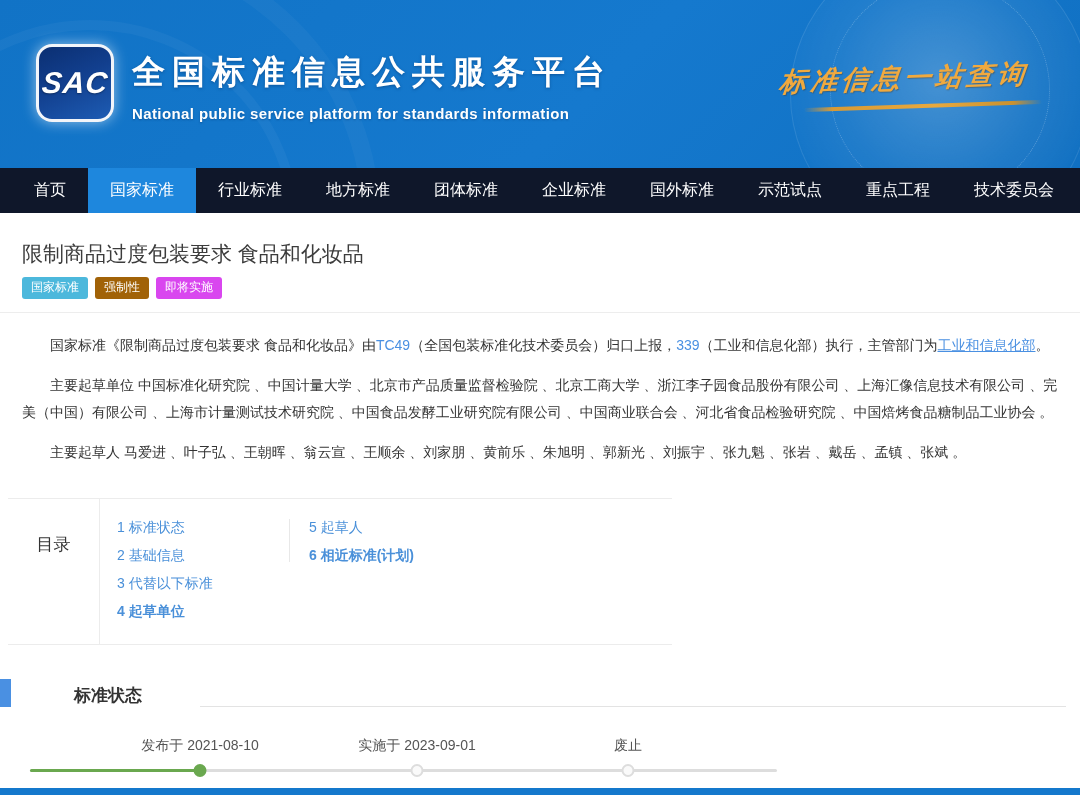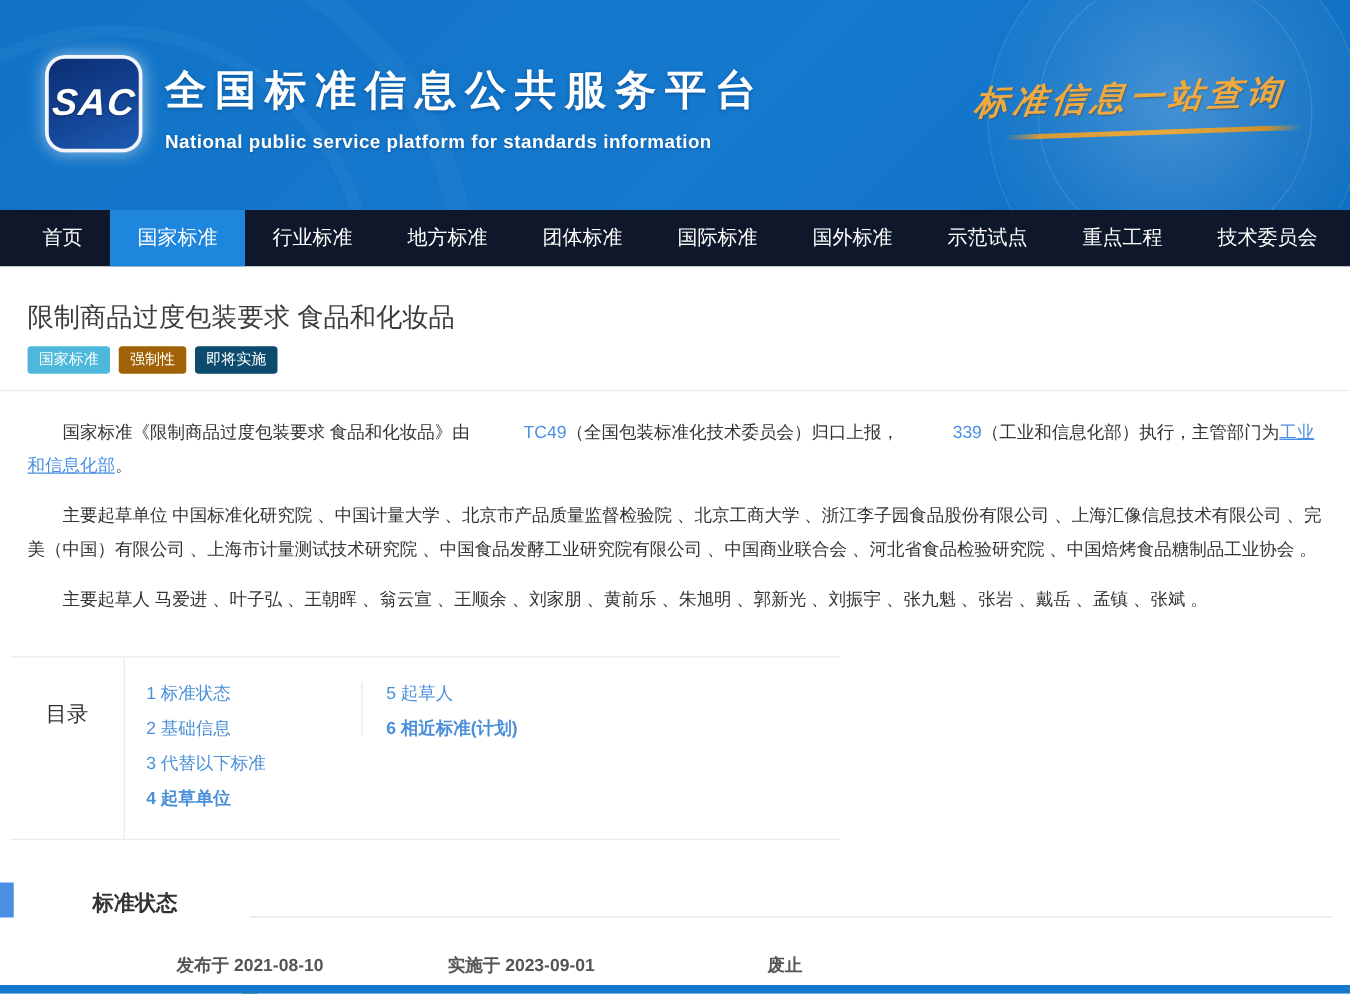--- a/index.html
+++ b/index.html
@@ -40,27 +40,27 @@
   .nav-item.active { background:#1e87dd; }
 
   
   .page-head { padding:27px 22px 13px 22px; }
   .page-title { font-size:21px; color:#3c3c3c; font-weight:500; }
   .page-subtitle { margin-top:7px; font-size:14px; color:#9aa0a6; }
   .tags { margin-top:9px; display:flex; gap:7px; }
   .tag { color:#fff; font-size:12px; padding:2px 9px 3px 9px; border-radius:3px; }
   .tag-national { background:#4cb8dc; }
   .tag-mandatory { background:#a16207; }
-  .tag-upcoming { background:#0c4a6e; }
+  .tag-upcoming { background:#d946ef; }
   .head-divider { border-bottom:1px solid #ededed; }
 
   
   .body-text { padding:6px 20px 0 22px; }
   .body-text p { font-size:14px; color:#333; line-height:27px; text-indent:2em; margin-top:13px; }
-  .link { color:#4a90e2; text-decoration:none;margin-left:43px; }
+  .link { color:#4a90e2; text-decoration:none; }
   .link-underline { color:#4a90e2; text-decoration:underline; }
 
   
   .toc-box { margin:32px 0 0 8px; width:664px; display:flex; border-top:1px solid #ececec; border-bottom:1px solid #ececec; min-height:140px; }
   .toc-label { width:92px; border-right:1px solid #ececec; text-align:center; padding-top:34px; font-size:17px; color:#333; }
   .toc-cols { display:flex; padding:20px 0 26px 17px; }
   .toc-col { width:172px; }
   .toc-col-2 { border-left:1px solid #e8e8e8; padding-left:19px; align-self:flex-start; }
   .toc-link { display:block; font-size:14px; color:#4a90d9; text-decoration:none; margin-bottom:13px; line-height:14px; padding-top:1px; }
   .toc-link:last-child { margin-bottom:0;font-weight:bold; }
@@ -70,21 +70,21 @@
   .section-bar { width:11px; height:28px; background:#4a90e2; margin-right:19px; }
   .section-title { font-size:17px; font-weight:bold; color:#333; margin-right:14px; }
   .section-line { flex:1; height:1px; background:#e3e3e3; }
 
   .timeline { position:relative; height:70px; margin-top:22px; }
   .tl-line { position:absolute; left:30px; top:40px; width:747px; height:3px; background:#ddd; border-radius:2px; }
   .tl-line-done { position:absolute; left:30px; top:40px; width:170px; height:3px; background:#6aa84f; border-radius:2px; }
   .tl-dot { position:absolute; top:35px; width:13px; height:13px; border-radius:50%; transform:translateX(-50%); }
   .tl-dot.done { background:#6aa84f; }
   .tl-dot.pending { background:#fafafa; border:2px solid #ddd; }
-  .tl-label { position:absolute; top:8px; transform:translateX(-50%); font-size:14px; color:#555; white-space:nowrap;font-weight:bold; }
+  .tl-label { position:absolute; top:8px; transform:translateX(-50%); font-size:14px; color:#555; white-space:nowrap; }
   .tl-1 { left:200px; } .tl-2 { left:417px;text-align:center; } .tl-3 { left:628px; }
 
   .footer-bar { position:absolute; left:0; bottom:0; width:1080px; height:7px; background:#1478cc; }
 </style>
 </head>
 <body>
 
 <div class="page">
 
   <div class="header">
@@ -102,21 +102,21 @@
     <div class="slogan">标准信息一站查询</div>
     <div class="slogan-stroke"></div>
   </div>
 
   <div class="nav">
     <div class="nav-item">首页</div>
     <div class="nav-item active">国家标准</div>
     <div class="nav-item">行业标准</div>
     <div class="nav-item">地方标准</div>
     <div class="nav-item">团体标准</div>
-    <div class="nav-item">国际标准</div>
+    <div class="nav-item">企业标准</div>
     <div class="nav-item">国外标准</div>
     <div class="nav-item">示范试点</div>
     <div class="nav-item">重点工程</div>
     <div class="nav-item">技术委员会</div>
   </div>
 
   <div class="page-head">
     <div class="page-title">限制商品过度包装要求 食品和化妆品</div>
     <div class="tags">
       <span class="tag tag-national">国家标准</span>

